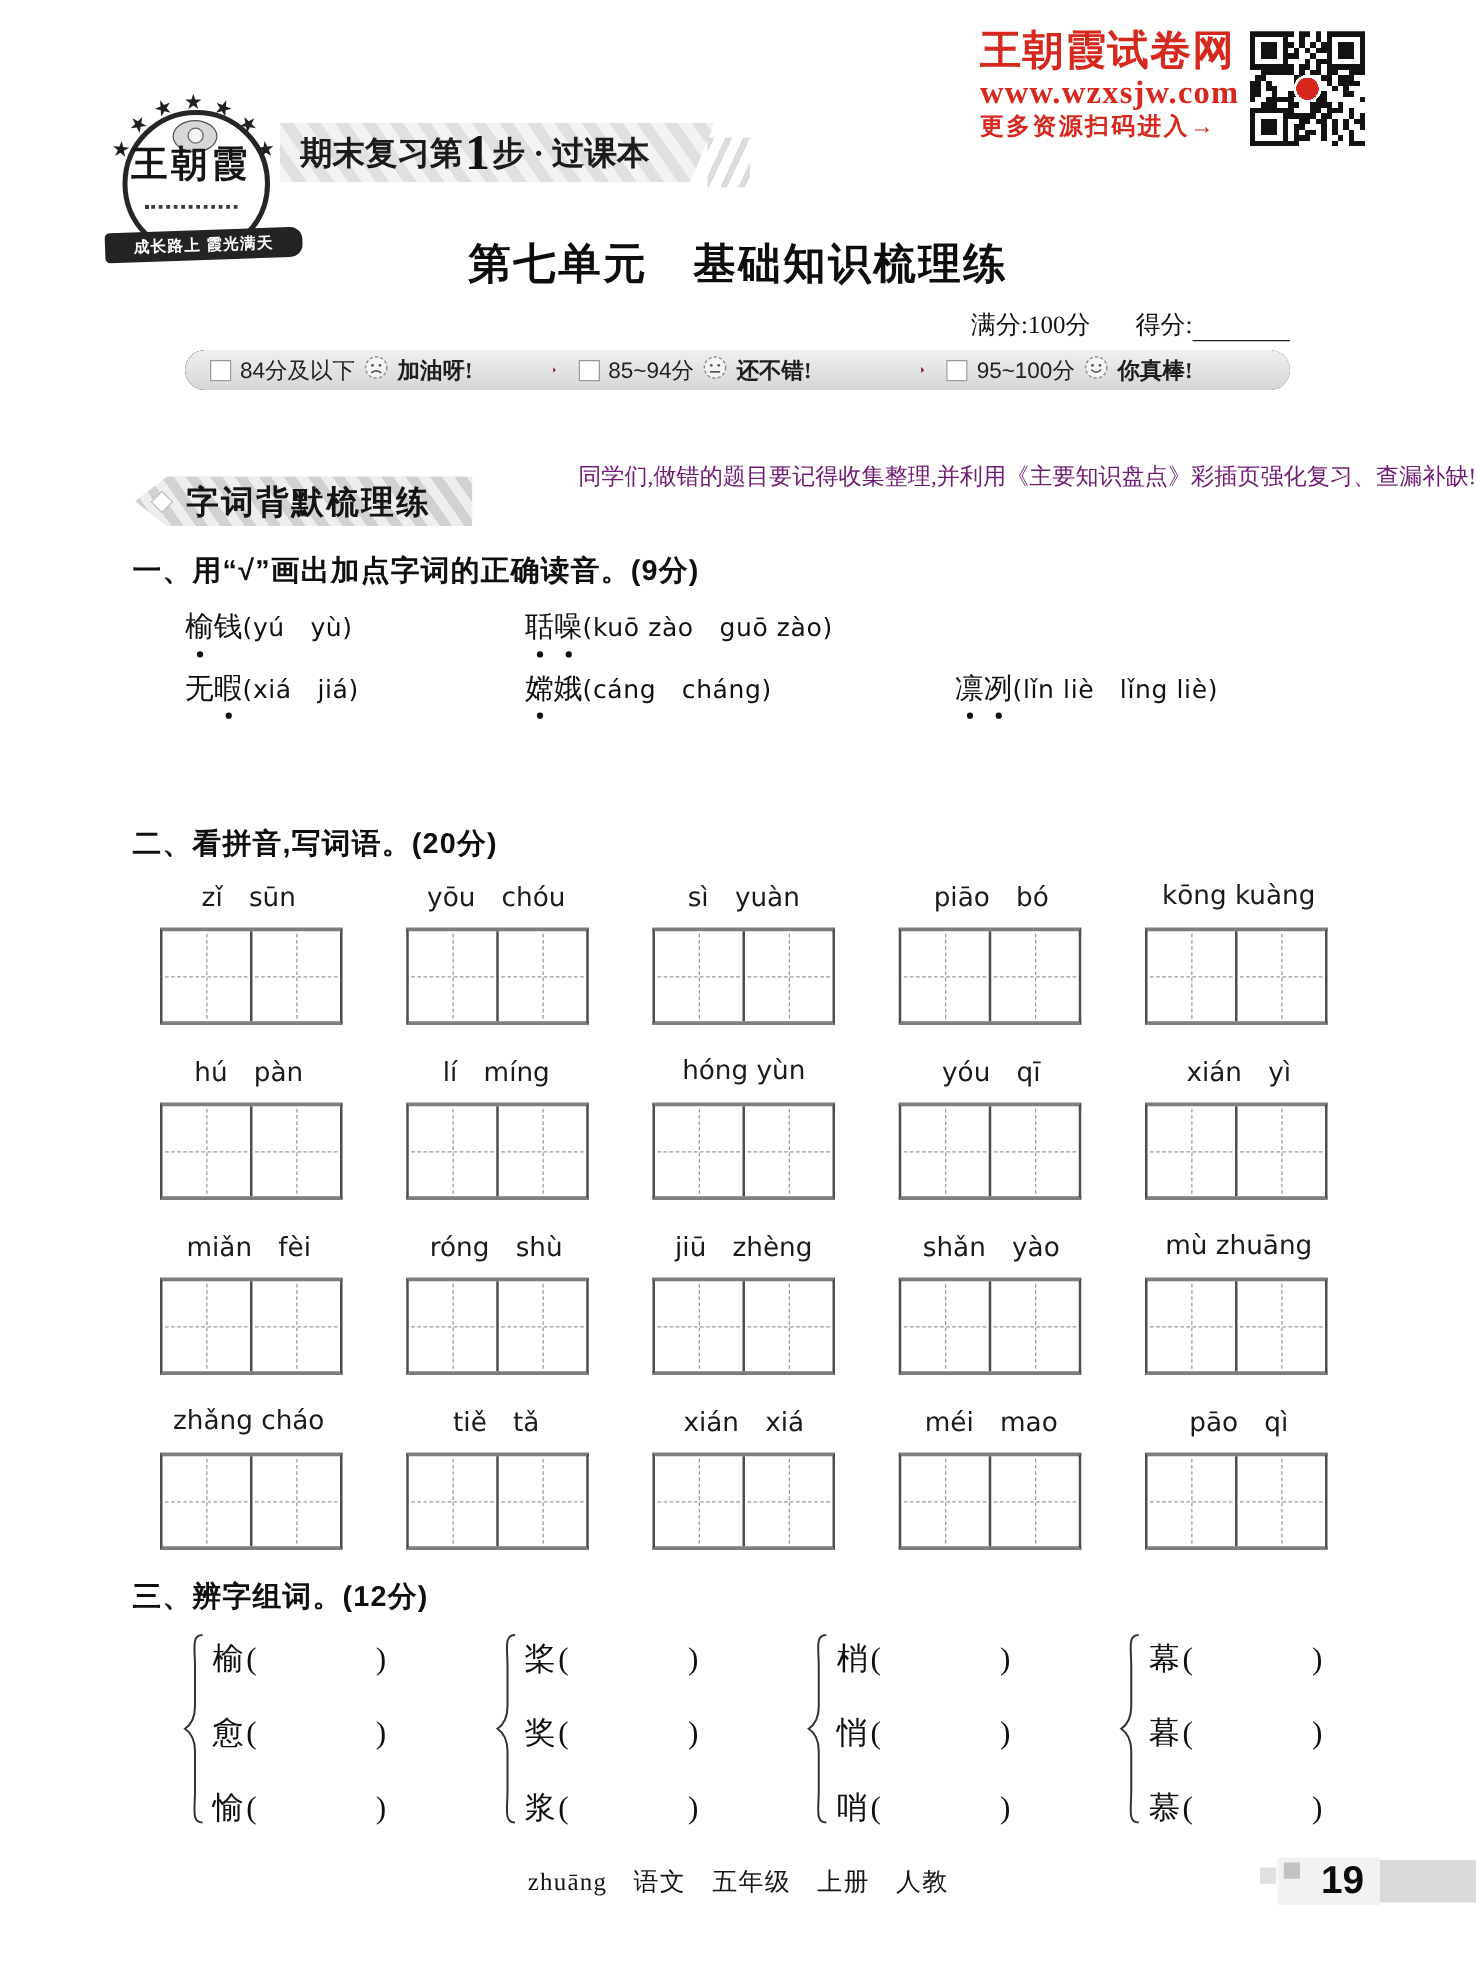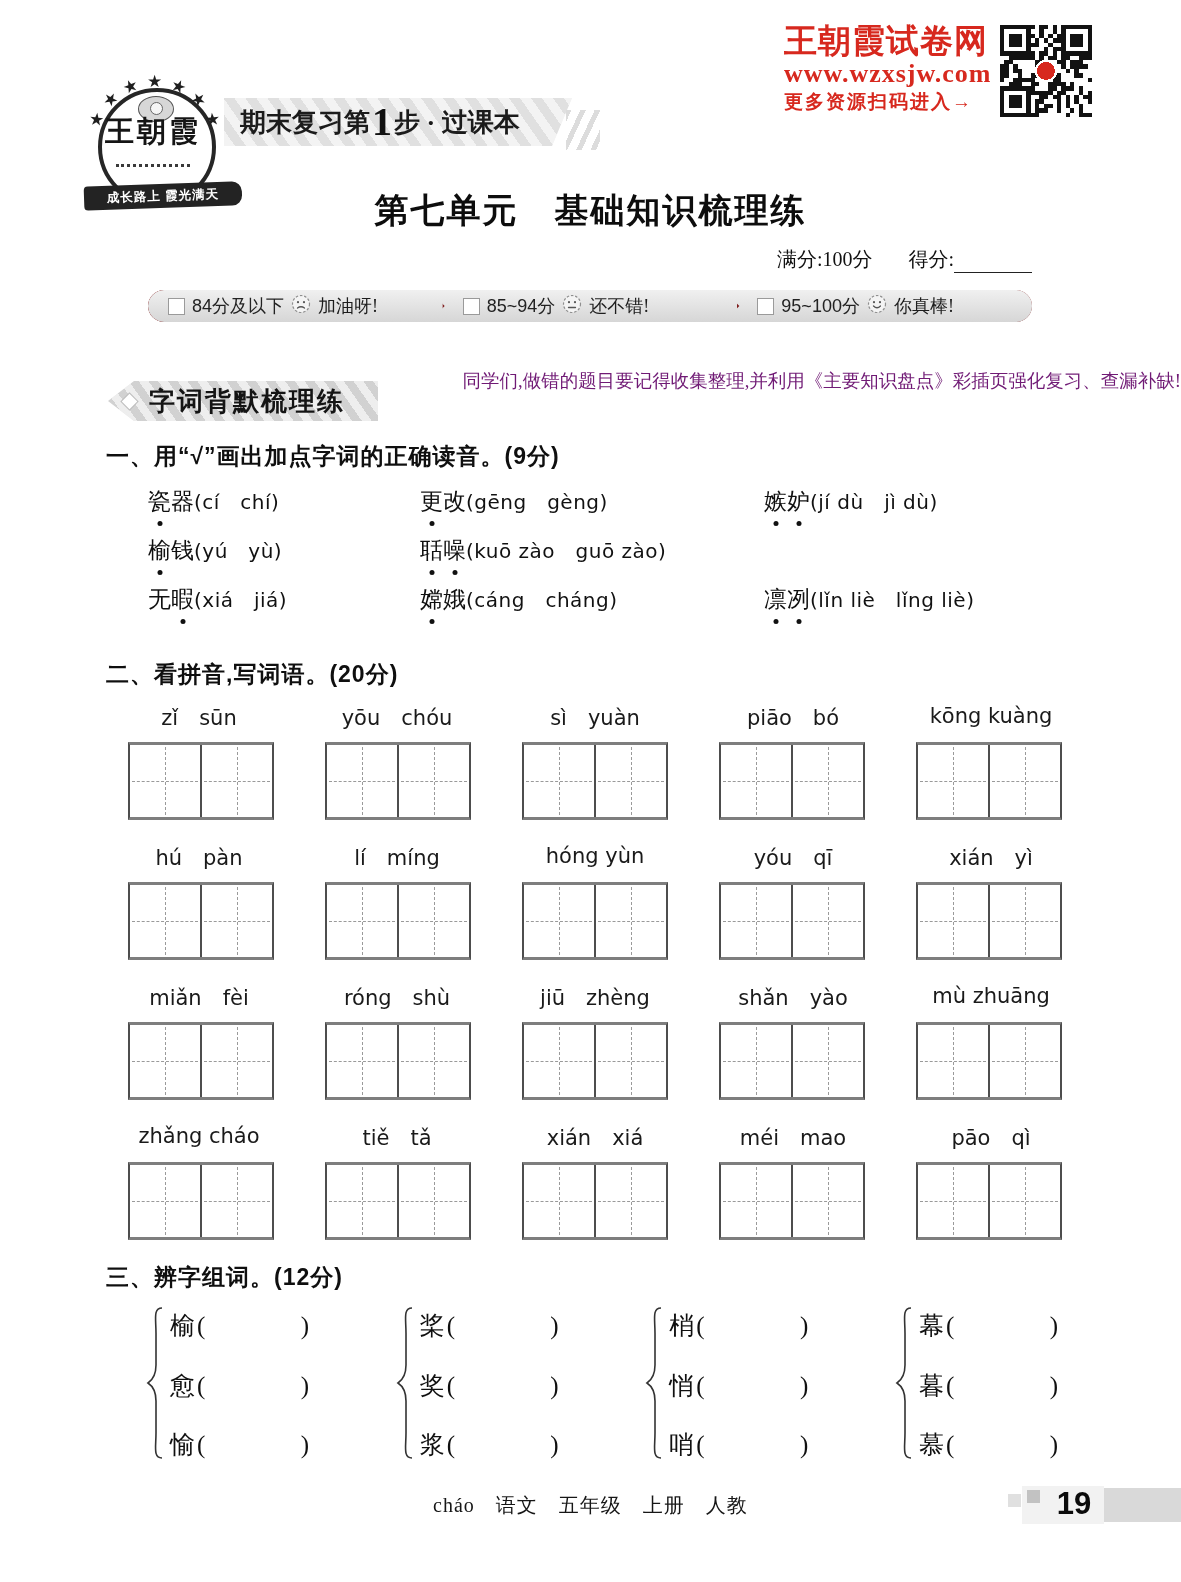--- a/index.html
+++ b/index.html
@@ -45,28 +45,28 @@
   #qr{left:1000px;top:25px;width:92px;height:92px;}
 
   
   #page-title{left:0;top:188px;width:100%;text-align:center;font-weight:bold;
       font-size:34px;letter-spacing:2px;color:#0d0d0d;}
   #score-line{left:0;top:246px;width:1032px;text-align:right;font-size:20px;color:#111;}
   #score-line .blank{display:inline-block;width:78px;border-bottom:1.6px solid #222;height:20px;vertical-align:bottom;}
 
   
   #bands{left:148px;top:280px;width:884px;height:32px;background:#7f1d1d;
-      border-radius:16px;display:flex;overflow:hidden;align-items:stretch;margin-top:10px;}
+      border-radius:16px;display:flex;overflow:hidden;align-items:stretch;}
   .seg{flex:1;display:flex;align-items:center;gap:7px;padding-left:20px;
       background:linear-gradient(#f0f0f0,#d6d6d6);}
   .seg.mid{clip-path:polygon(16px 50%,0 0,100% 0,100% 100%,0 100%);margin-left:-14px;padding-left:34px;}
   .seg.first{clip-path:polygon(0 0,calc(100% - 0px) 0,100% 100%,0 100%);border-radius:16px 0 0 16px;}
   .seg .chk{width:15px;height:15px;background:#fff;border:1.5px solid #9a9a9a;flex:0 0 auto;}
   .seg .range{font-size:18px;color:#222;}
-  .seg .praise{font-size:18px;font-weight:normal;color:#1d1d1d;}
+  .seg .praise{font-size:18px;font-weight:bold;color:#1d1d1d;}
   .seg svg{flex:0 0 auto;}
 
   
   #notice{left:0;top:327px;width:100%;text-align:right;font-size:18.5px;color:#701a75;margin-top:41px;}
 
   
   #tag{left:108px;top:381px;width:270px;height:40px;background:#d9d9d9;
       clip-path:polygon(26px 0,100% 0,100% 100%,26px 100%,0 50%);
       background-image:repeating-linear-gradient(55deg,rgba(255,255,255,.55) 0 8px,rgba(0,0,0,0.035) 8px 16px);
       display:flex;align-items:center;}
@@ -361,25 +361,20 @@
 <div class="abs" id="notice">同学们,做错的题目要记得收集整理,并利用《主要知识盘点》彩插页强化复习、查漏补缺!</div>
 
 <div class="abs" id="tag">
   <span class="hole"></span>
   <span class="tagtext sans">字词背默梳理练</span>
 </div>
 
 <div class="abs qhead" id="q1-head">一、用“√”画出加点字词的正确读音。(9分)</div>
 <div class="abs" id="q1-rows">
     <div class="q1-row">
-      <span class="q1-item"><span class="q1-word"><span class="q1-char dotted">瓷</span><span class="q1-char">器</span></span><span class="q1-opts">(cí　chí)</span></span>
-      <span class="q1-item"><span class="q1-word"><span class="q1-char dotted">更</span><span class="q1-char">改</span></span><span class="q1-opts">(gēng　gèng)</span></span>
-      <span class="q1-item"><span class="q1-word"><span class="q1-char dotted">嫉</span><span class="q1-char dotted">妒</span></span><span class="q1-opts">(jí dù　jì dù)</span></span>
-    </div>
-    <div class="q1-row">
       <span class="q1-item"><span class="q1-word"><span class="q1-char dotted">榆</span><span class="q1-char">钱</span></span><span class="q1-opts">(yú　yù)</span></span>
       <span class="q1-item"><span class="q1-word"><span class="q1-char dotted">聒</span><span class="q1-char dotted">噪</span></span><span class="q1-opts">(kuō zào　guō zào)</span></span>
     </div>
     <div class="q1-row">
       <span class="q1-item"><span class="q1-word"><span class="q1-char">无</span><span class="q1-char dotted">暇</span></span><span class="q1-opts">(xiá　jiá)</span></span>
       <span class="q1-item"><span class="q1-word"><span class="q1-char dotted">嫦</span><span class="q1-char">娥</span></span><span class="q1-opts">(cáng　cháng)</span></span>
       <span class="q1-item"><span class="q1-word"><span class="q1-char dotted">凛</span><span class="q1-char dotted">冽</span></span><span class="q1-opts">(lǐn liè　lǐng liè)</span></span>
     </div>
   </div>
 
@@ -620,20 +615,20 @@
           <span>慕</span>
           <span class="q3-paren">
             <span>(</span>
             <span>)</span>
           </span>
         </div>
       </div>
     </div>
   </div>
 
-<div class="abs" id="footer-text">cháo　语文　五年级　上册　人教</div>
+<div class="abs" id="footer-text">zhuāng　语文　五年级　上册　人教</div>
 <div class="abs" id="pageblock">
   <div class="numbg"></div>
   <div class="sq1"></div>
   <div class="sq2"></div>
   <div class="band"></div>
   <div class="num">19</div>
 </div>
 
 </body></html>

